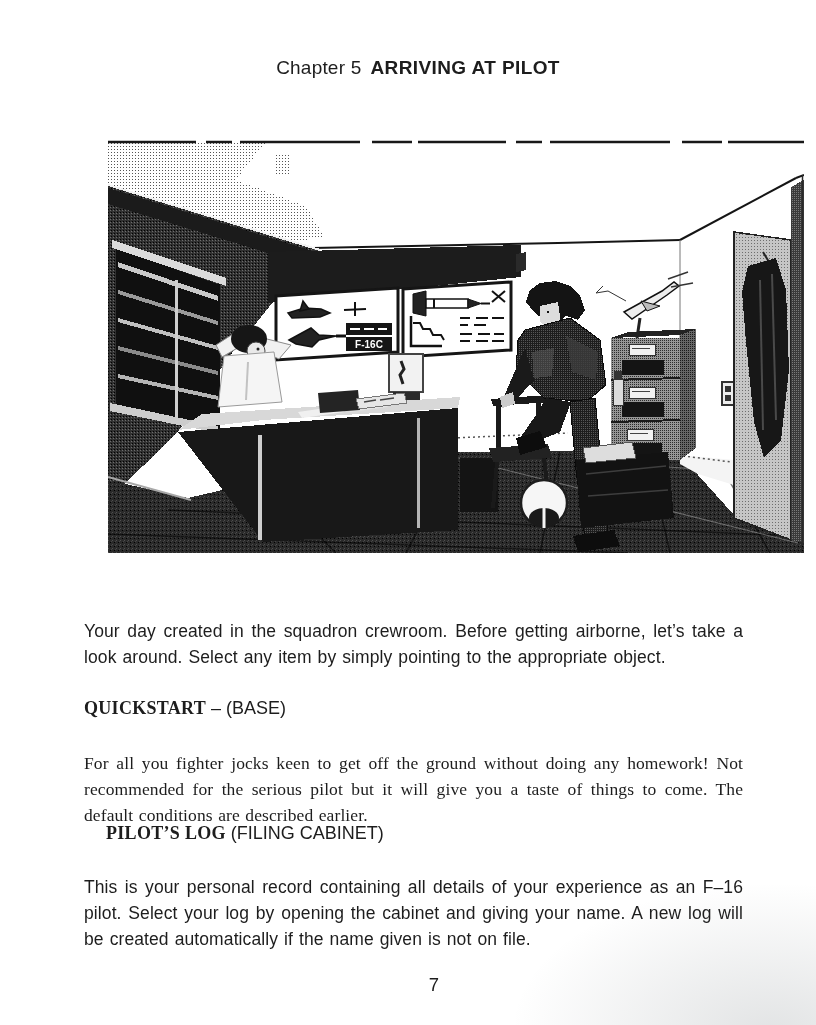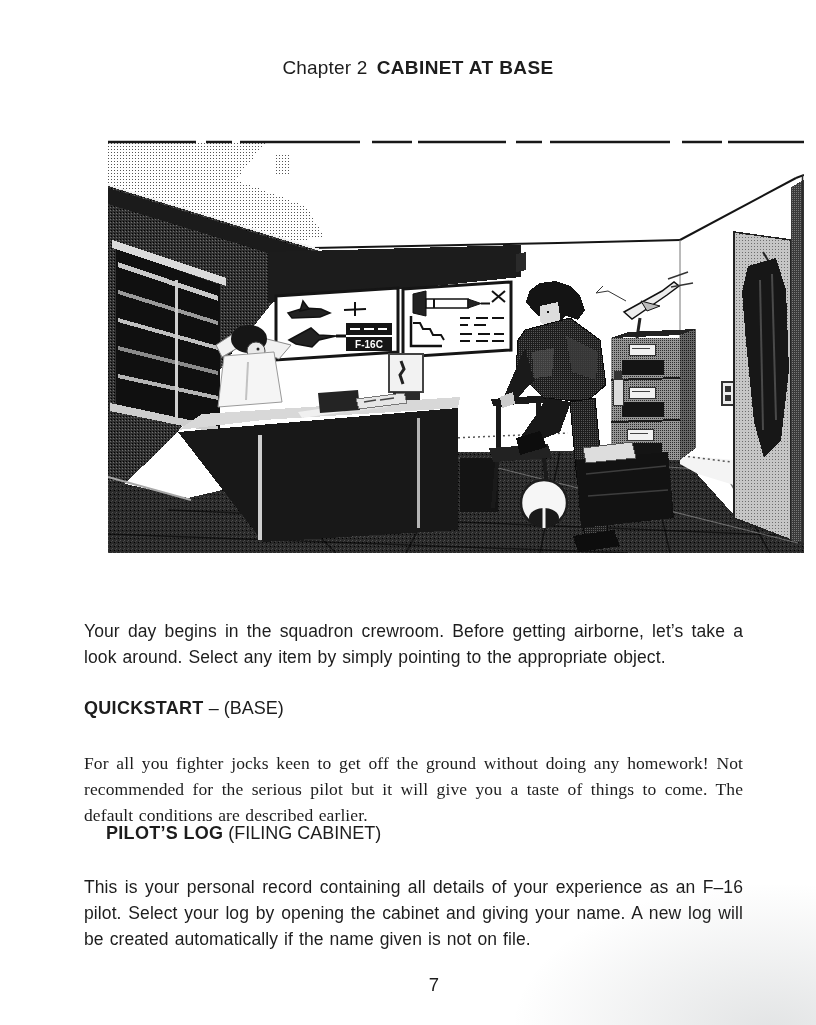--- a/index.html
+++ b/index.html
@@ -21,41 +21,41 @@
   .body-text{
     position:absolute;left:84px;width:659px;
     font-size:17.5px;line-height:26px;text-align:justify;
     letter-spacing:.1px;word-spacing:1px;
   }
   .para-1{top:600px;}
   .sec-heading{
     position:absolute;left:84px;width:659px;
     font-size:18px;line-height:24px;white-space:nowrap;
   }
-  .sec-heading .bold{font-weight:bold;letter-spacing:.3px;}
+  .sec-heading .bold{font-weight:bold;letter-spacing:.3px;font-family:Liberation Serif, serif;}
   .h-quickstart{top:696px;}
   .para-2{top:732px;font-family:Liberation Serif, serif;}
   .h-pilotslog{top:821px;margin-left:22px;}
   .para-3{top:856px;}
   .page-number{
     position:absolute;top:974px;left:0;width:100%;text-align:center;
     font-size:18.5px;transform:translateX(26px);
   }
   .scan-shade{
     position:absolute;right:0;bottom:0;width:300px;height:140px;
     background:radial-gradient(ellipse at 85% 105%, rgba(110,118,122,.20), rgba(255,255,255,0) 72%);
     pointer-events:none;
   }
   svg{display:block;}
 </style>
 </head>
 <body>
 
 <div class="chapter-title">
-  <span>Chapter 2</span><span class="bold">CABINET AT BASE</span>
+  <span>Chapter 5</span><span class="bold">ARRIVING AT PILOT</span>
 </div>
 
 <figure class="screenshot" aria-label="Dithered monochrome game screenshot of the squadron crewroom: a pilot rests his foot on a chair while an officer leans back at a desk; wall posters, window blinds, filing cabinet with model aircraft, helmet and kit bag on a tiled floor, open door at right.">
 <svg width="696" height="413" viewBox="0 0 696 413" shape-rendering="crispEdges">
   <defs>
     <pattern id="pLight" width="3" height="3" patternUnits="userSpaceOnUse">
       <rect width="3" height="3" fill="#ffffff"></rect>
           <rect width="1" height="1" fill="#555"></rect>
     </pattern>
     <pattern id="pWall" width="3" height="3" patternUnits="userSpaceOnUse">
@@ -326,21 +326,21 @@
     </g>
   </g>
 
   <g shape-rendering="auto">
     <line x1="0" y1="2" x2="696" y2="2" stroke="#181818" stroke-width="2.5" stroke-dasharray="88,10,26,8,120,12,40,6"></line>
     <line x1="694.5" y1="35" x2="694.5" y2="404" stroke="#2a2a2a" stroke-width="1.5"></line>
   </g>
 </svg>
 </figure>
 
-<p class="body-text para-1">Your day begins in the squadron crewroom. Before getting airborne, let’s take a look around. Select any item by simply pointing to the appropriate object.</p>
+<p class="body-text para-1">Your day created in the squadron crewroom. Before getting airborne, let’s take a look around. Select any item by simply pointing to the appropriate object.</p>
 
 <div class="sec-heading h-quickstart">
   <span class="bold">QUICKSTART</span><span> – (BASE)</span>
 </div>
 <p class="body-text para-2">For all you fighter jocks keen to get off the ground without doing any homework! Not recommended for the serious pilot but it will give you a taste of things to come. The default conditions are described earlier.</p>
 
 <div class="sec-heading h-pilotslog">
   <span class="bold">PILOT’S LOG</span><span> (FILING CABINET)</span>
 </div>
 <p class="body-text para-3">This is your personal record containing all details of your experience as an F–16 pilot. Select your log by opening the cabinet and giving your name. A new log will be created automatically if the name given is not on file.</p>

